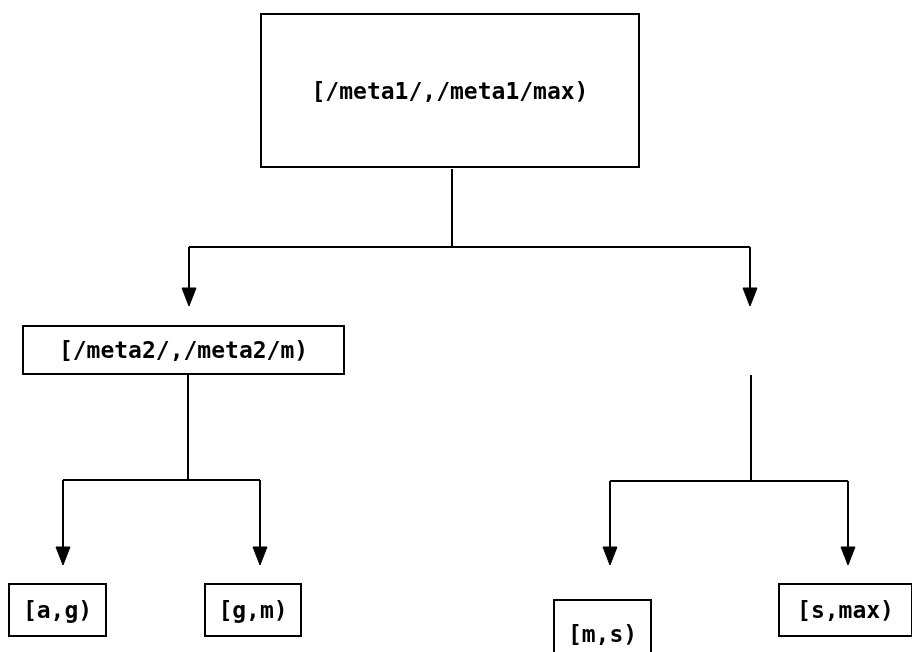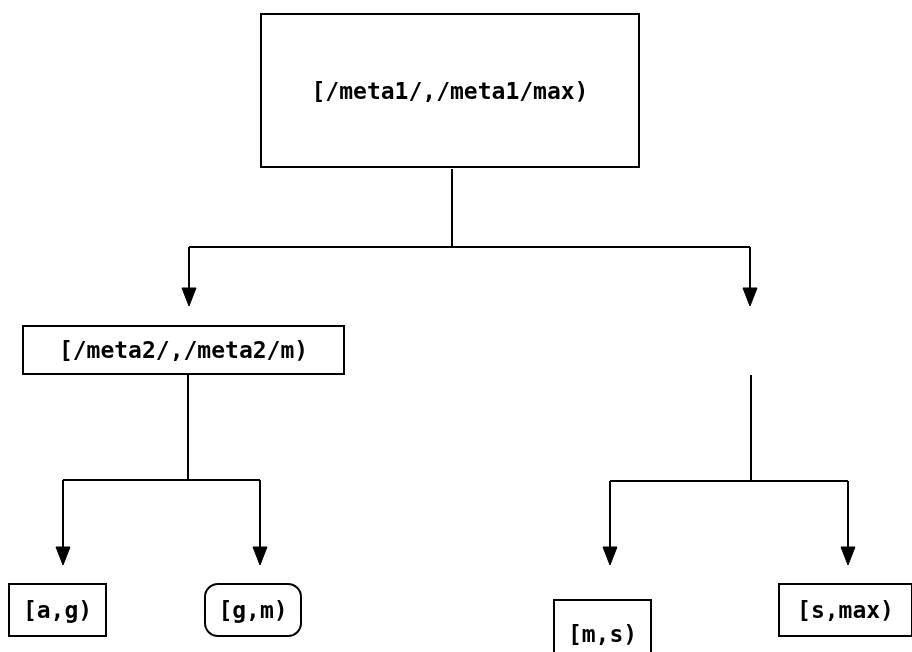--- a/index.html
+++ b/index.html
@@ -43,21 +43,21 @@
     align-items: center;
     justify-content: center;
     font-size: 23px;
     font-weight: bold;
     white-space: nowrap;
   }
   .node-root       { left: 260px; top: 13px;  width: 380px; height: 155px; }
   .node-meta2-left { left: 22px;  top: 325px; width: 323px; height: 50px; }
   .node-meta2-right{ left: 583px; top: 325px; width: 319px; height: 50px; }
   .node-leaf-ag    { left: 8px;   top: 583px; width: 99px;  height: 54px; text-align: right; }
-  .node-leaf-gm    { left: 204px; top: 583px; width: 98px;  height: 54px; border-radius: 14px; }
+  .node-leaf-gm    { left: 204px; top: 583px; width: 98px;  height: 54px; }
   .node-leaf-ms    { left: 553px; top: 583px; width: 99px;  height: 69px; margin-top: 16px; }
   .node-leaf-smax  { left: 778px; top: 583px; width: 135px; height: 54px; }
 </style>
 </head>
 <body>
 
 <div class="canvas">
 
   <svg class="edges" viewBox="0 0 912 652" xmlns="http://www.w3.org/2000/svg">
 

